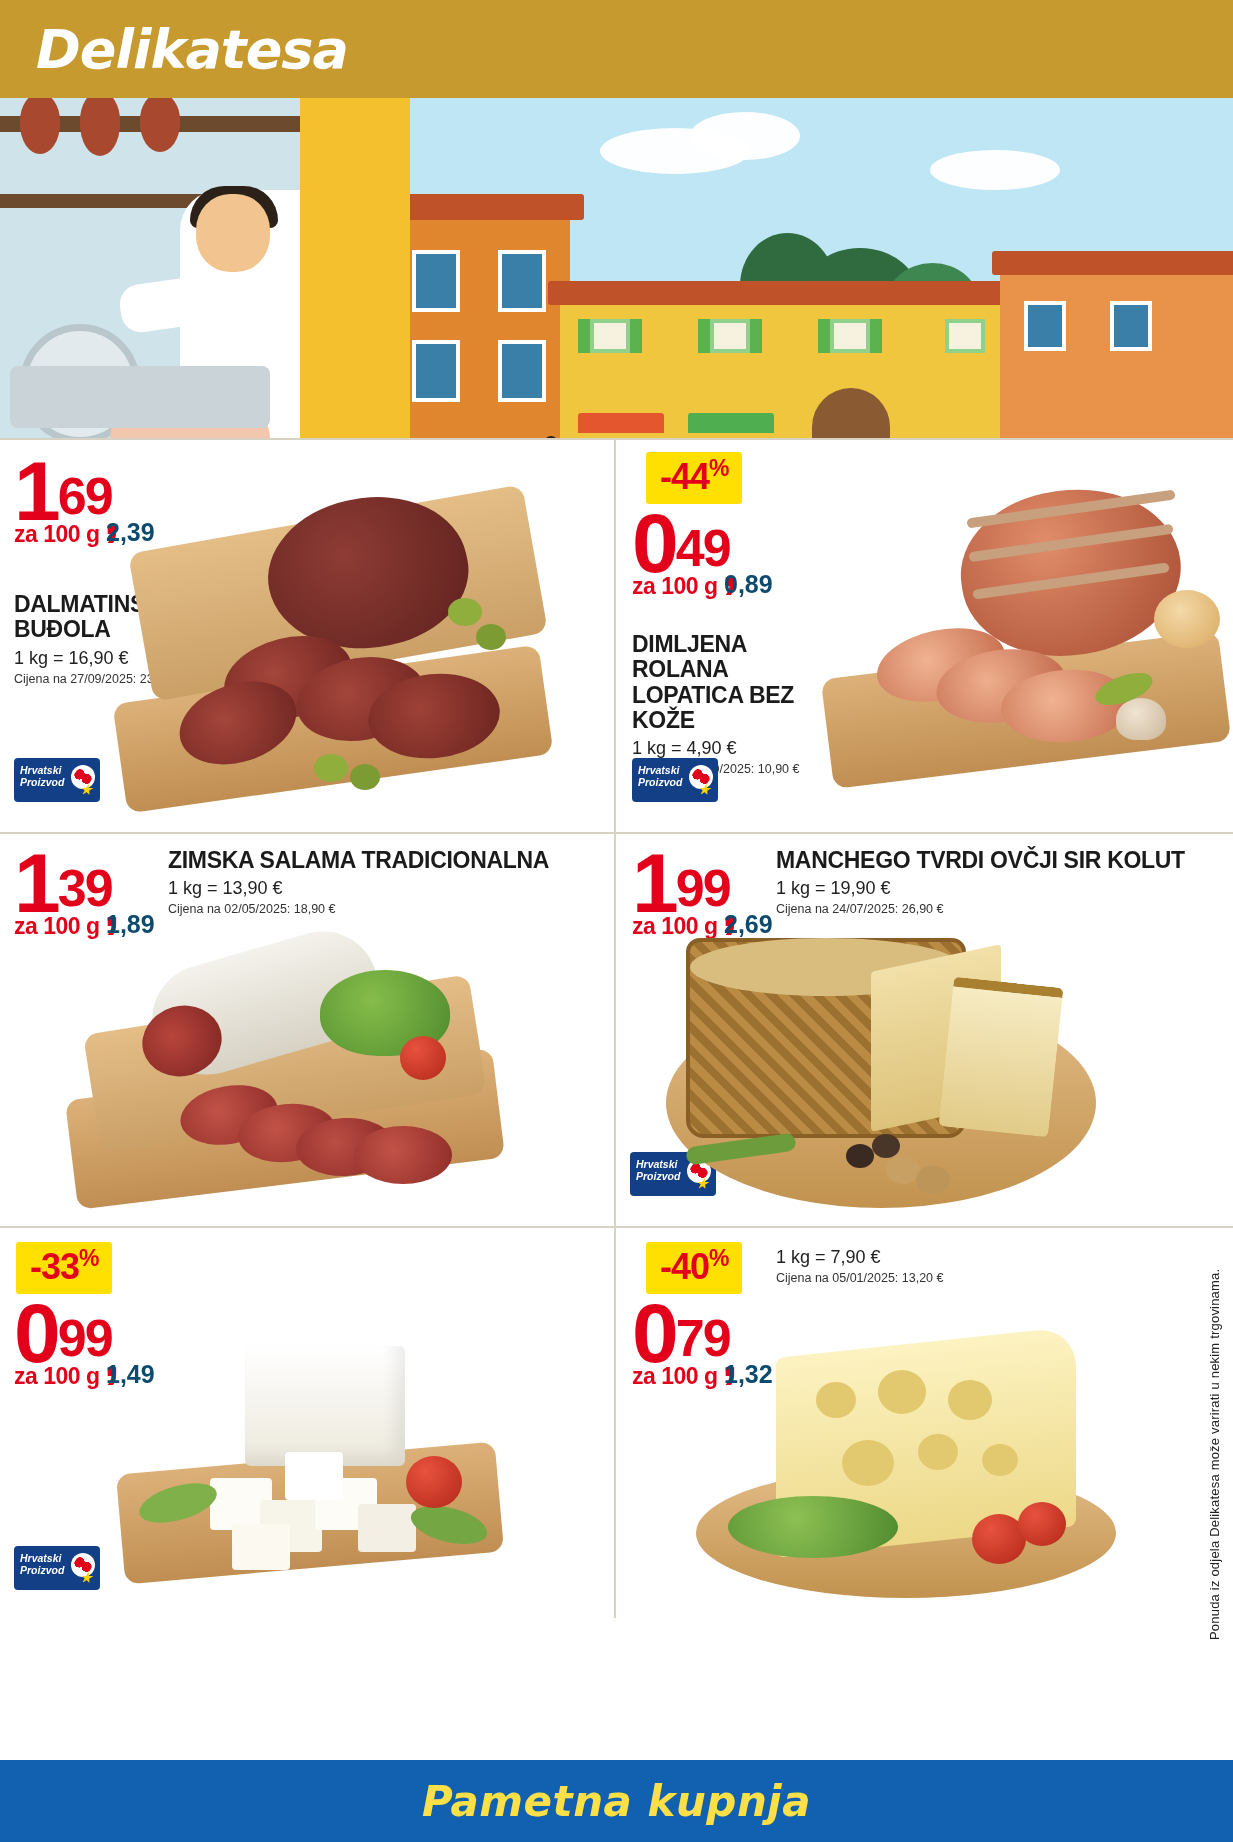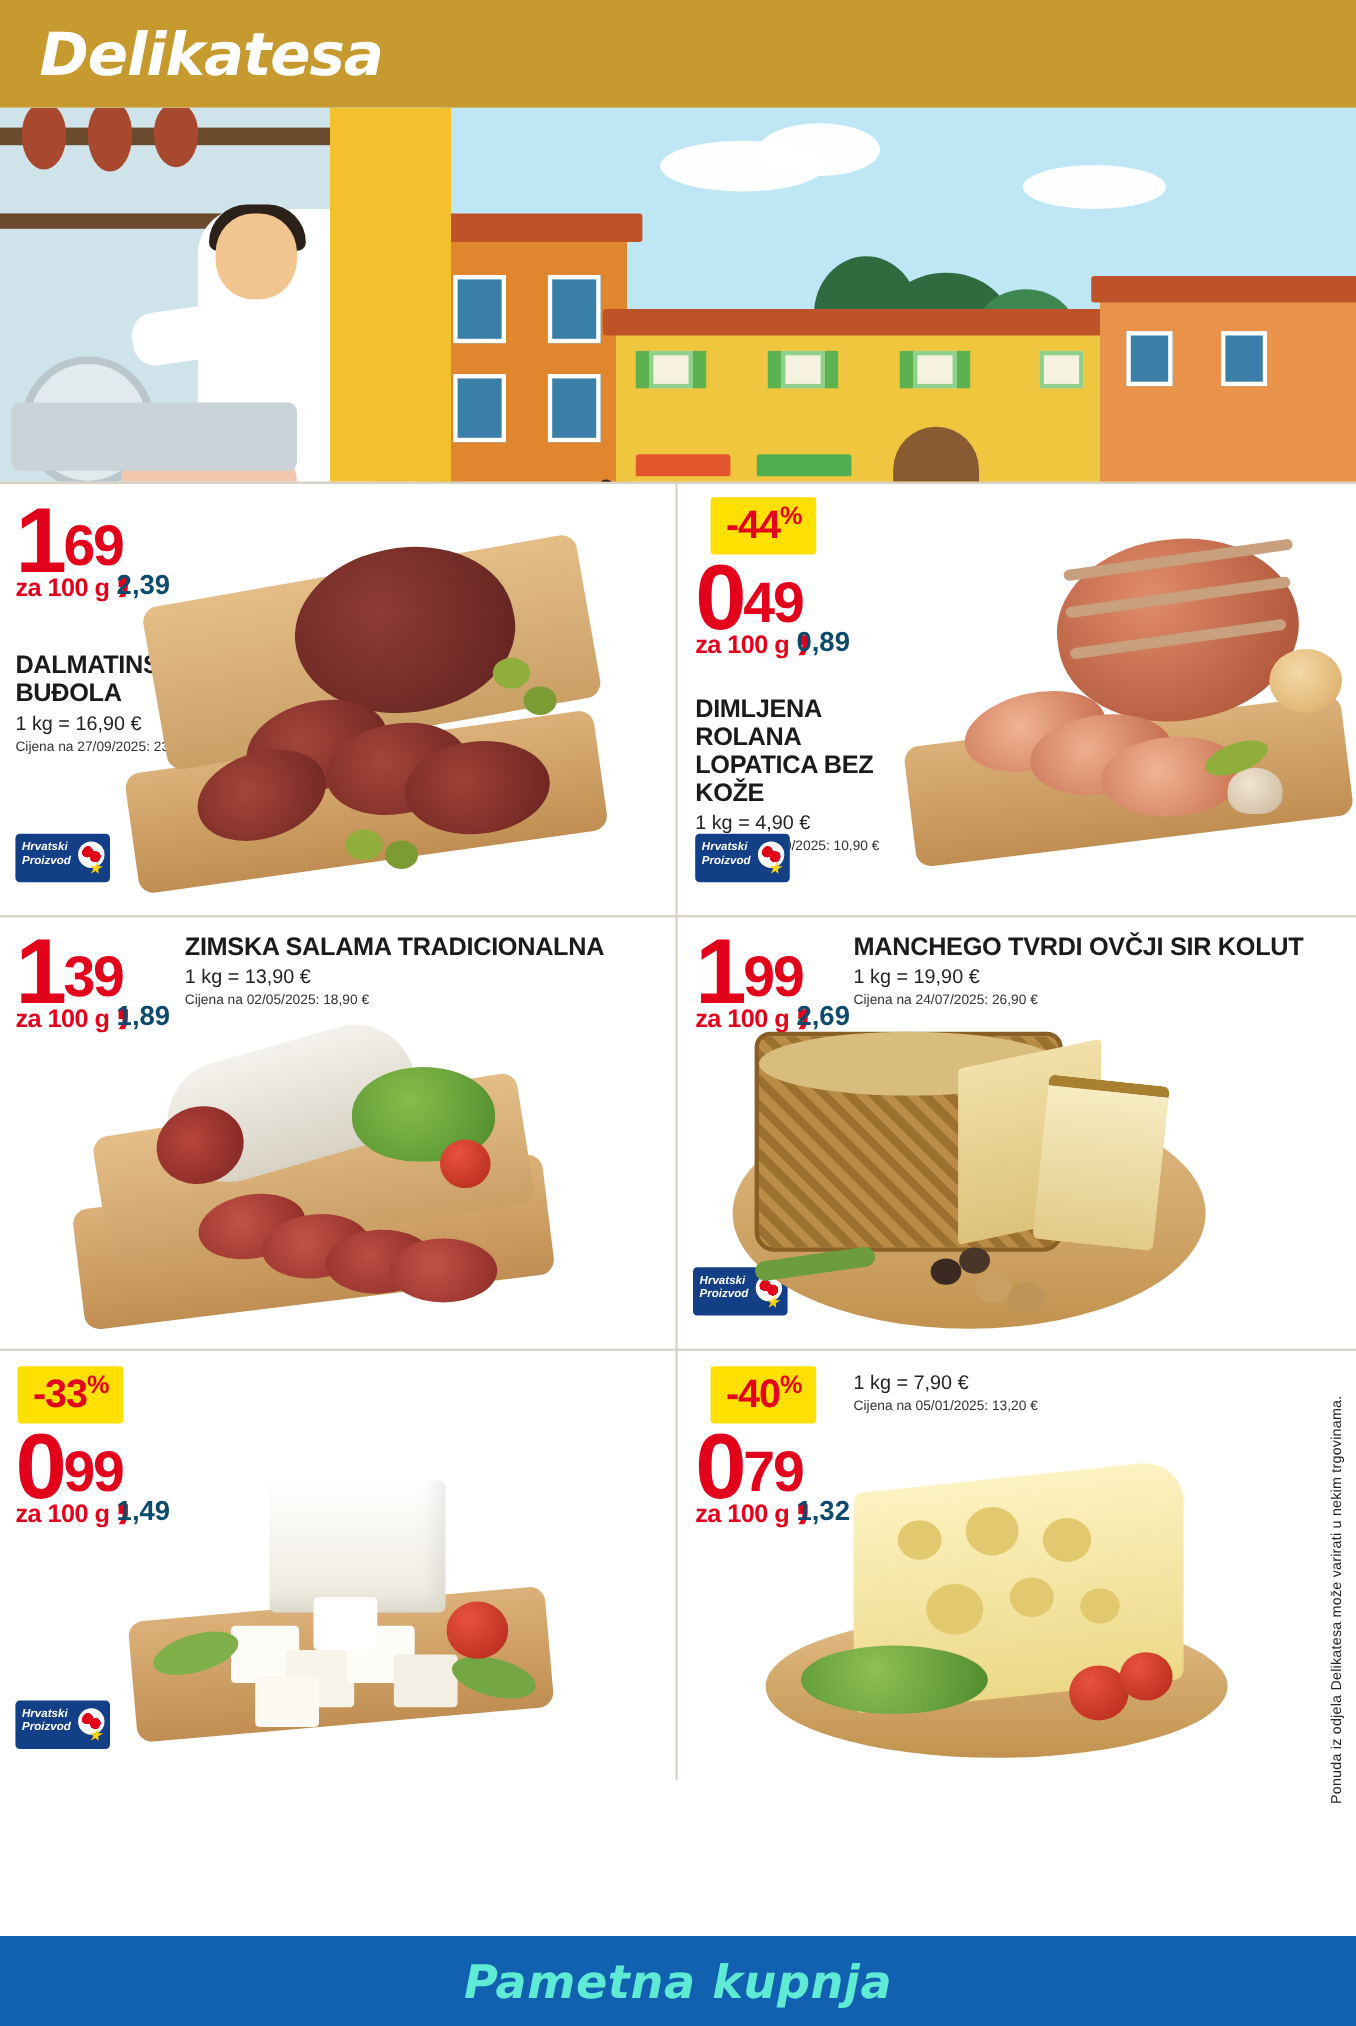--- a/index.html
+++ b/index.html
@@ -169,21 +169,21 @@
     position: absolute;
     left: 0; bottom: 0;
     width: 100%;
     height: 82px;
     background: #1261b0;
     display: flex;
     align-items: center;
     justify-content: center;
   }
   .footer .txt {
-    color: #5eead4;
+    color: #fde047;
     font-size: 42px;
     font-weight: bold;
     font-style: italic;
     letter-spacing: 0.5px;
     font-family: "DejaVu Sans", sans-serif;
   }
 </style>
 </head>
 <body>
 

